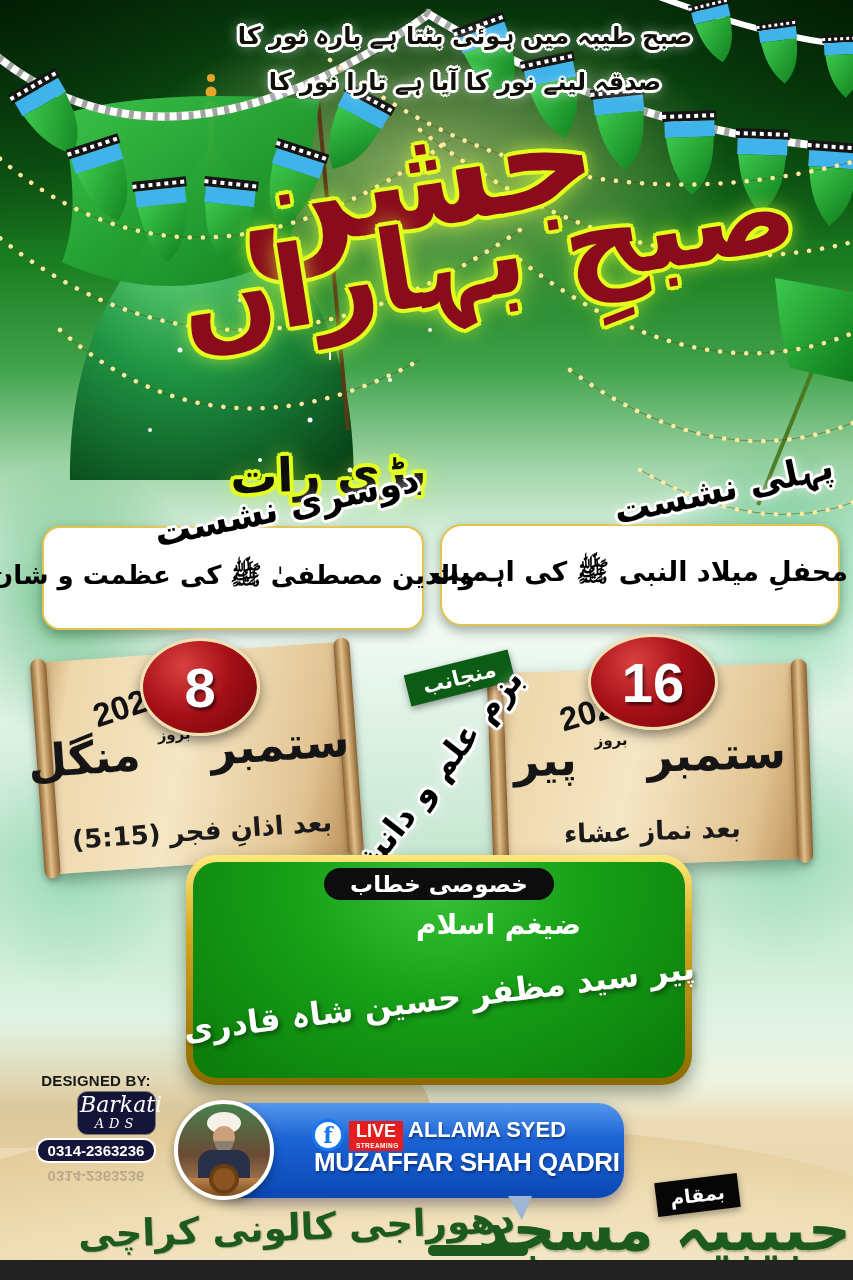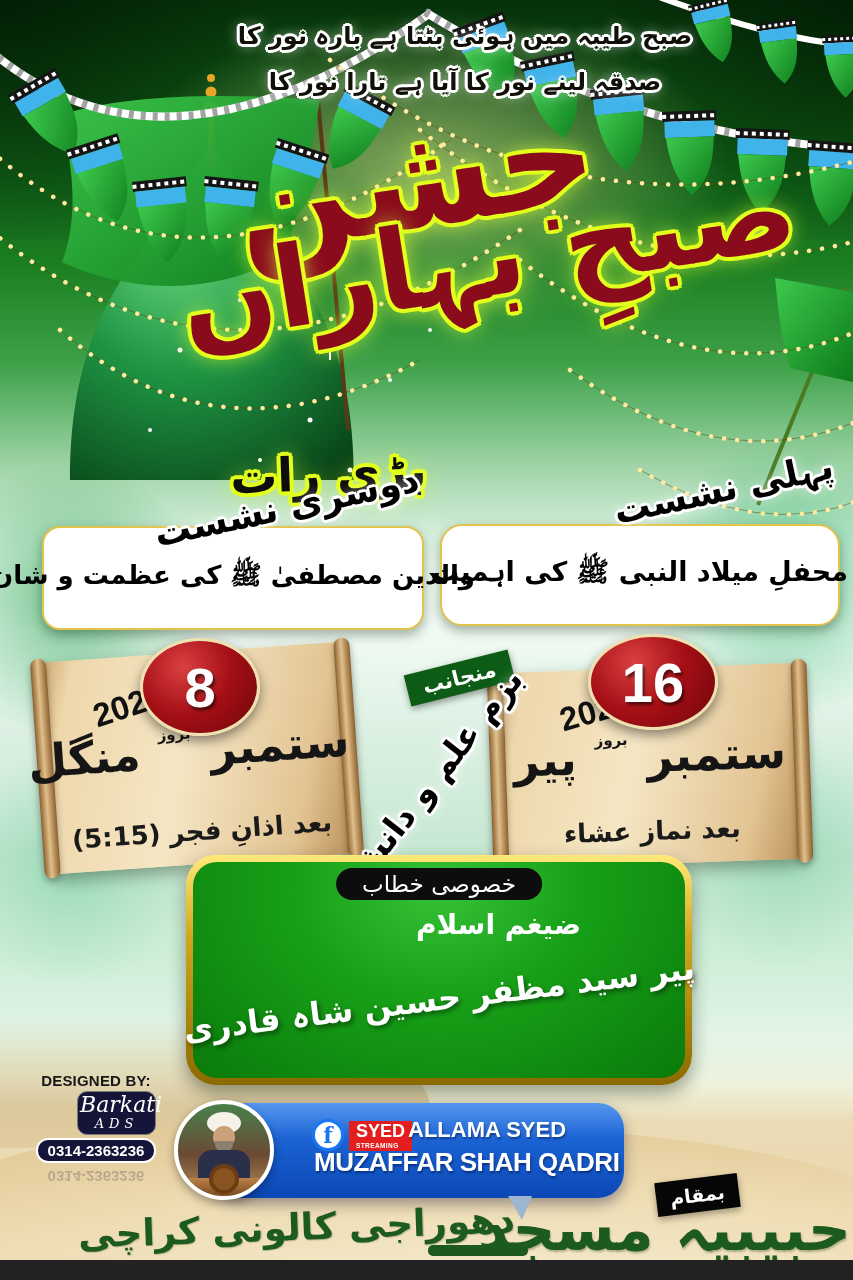--- a/index.html
+++ b/index.html
@@ -84,21 +84,21 @@
     padding:4px 16px;font-size:21px;font-weight:bold;box-shadow:0 3px 7px rgba(0,0,0,.4);}
   .org-name{left:285px;top:756px;width:300px;z-index:4;text-align:center;transform:rotate(-52deg);
     font-size:33px;font-weight:bold;color:#000;white-space:nowrap;}
 
   .speaker-banner{left:186px;top:855px;width:506px;height:230px;z-index:5;border-radius:30px;
     background:linear-gradient(180deg,#ffe97a 0%,#d4a620 35%,#8a6a00 100%);
     padding:7px;box-sizing:border-box;box-shadow:0 8px 18px rgba(20,30,10,.4);}
   .banner-inner{position:relative;width:100%;height:100%;border-radius:24px;
     background:radial-gradient(ellipse at 50% 12%, #38c238 0%, #17a017 42%, #0a7a0a 100%);}
   .special-pill{position:absolute;top:6px;left:50%;transform:translateX(-50%);background:#0d0d0d;color:#fff;
-    border-radius:999px;padding:3px 26px;font-size:23px;font-weight:normal;white-space:nowrap;}
+    border-radius:999px;padding:3px 26px;font-size:23px;font-weight:bold;white-space:nowrap;}
   .honorific{position:absolute;top:46px;right:104px;color:#fff;font-size:28px;font-weight:bold;white-space:nowrap;}
   .name-urdu{position:absolute;left:0;right:0;top:58px;bottom:0;display:flex;align-items:center;justify-content:center;
     transform:rotate(-7deg);font-size:32px;font-weight:bold;color:#fff;white-space:nowrap;
     text-shadow:2px 3px 5px rgba(0,0,0,.45);}
 
   .designer{left:36px;top:1072px;width:120px;z-index:6;text-align:center;}
   .d-label{font-size:15px;font-weight:bold;color:#171717;letter-spacing:.2px;}
   .d-box{background:#15153a;border:1px solid #7a7a7a;border-radius:10px;margin-top:2px;padding:1px 2px 3px;margin-left:41px;}
   .d-name{font-family:"DejaVu Serif",serif;font-style:italic;font-size:22px;color:#fff;line-height:1.05;}
   .d-sub{font-family:"DejaVu Serif",serif;font-style:italic;font-size:13px;color:#fff;letter-spacing:5px;}
@@ -326,21 +326,21 @@
       <div class="d-name">Barkati</div>
       <div class="d-sub">ADS</div>
     </div>
     <div class="d-phone">0314-2363236</div>
     <div class="d-reflect">0314-2363236</div>
   </div>
 
   <div class="layer live-banner en">
     <div class="fb-icon">f</div>
     <div class="live-badge">
-      <span>SYED</span>
+      <span>LIVE</span>
       <span class="streaming">STREAMING</span>
     </div>
     <div class="en-line1">ALLAMA SYED</div>
     <div class="en-line2">MUZAFFAR SHAH QADRI</div>
   </div>
   <div class="layer banner-tail"></div>
   <div class="layer speaker-photo">
     <div class="ph-turban"></div>
     <div class="ph-face"></div>
     <div class="ph-beard"></div>

